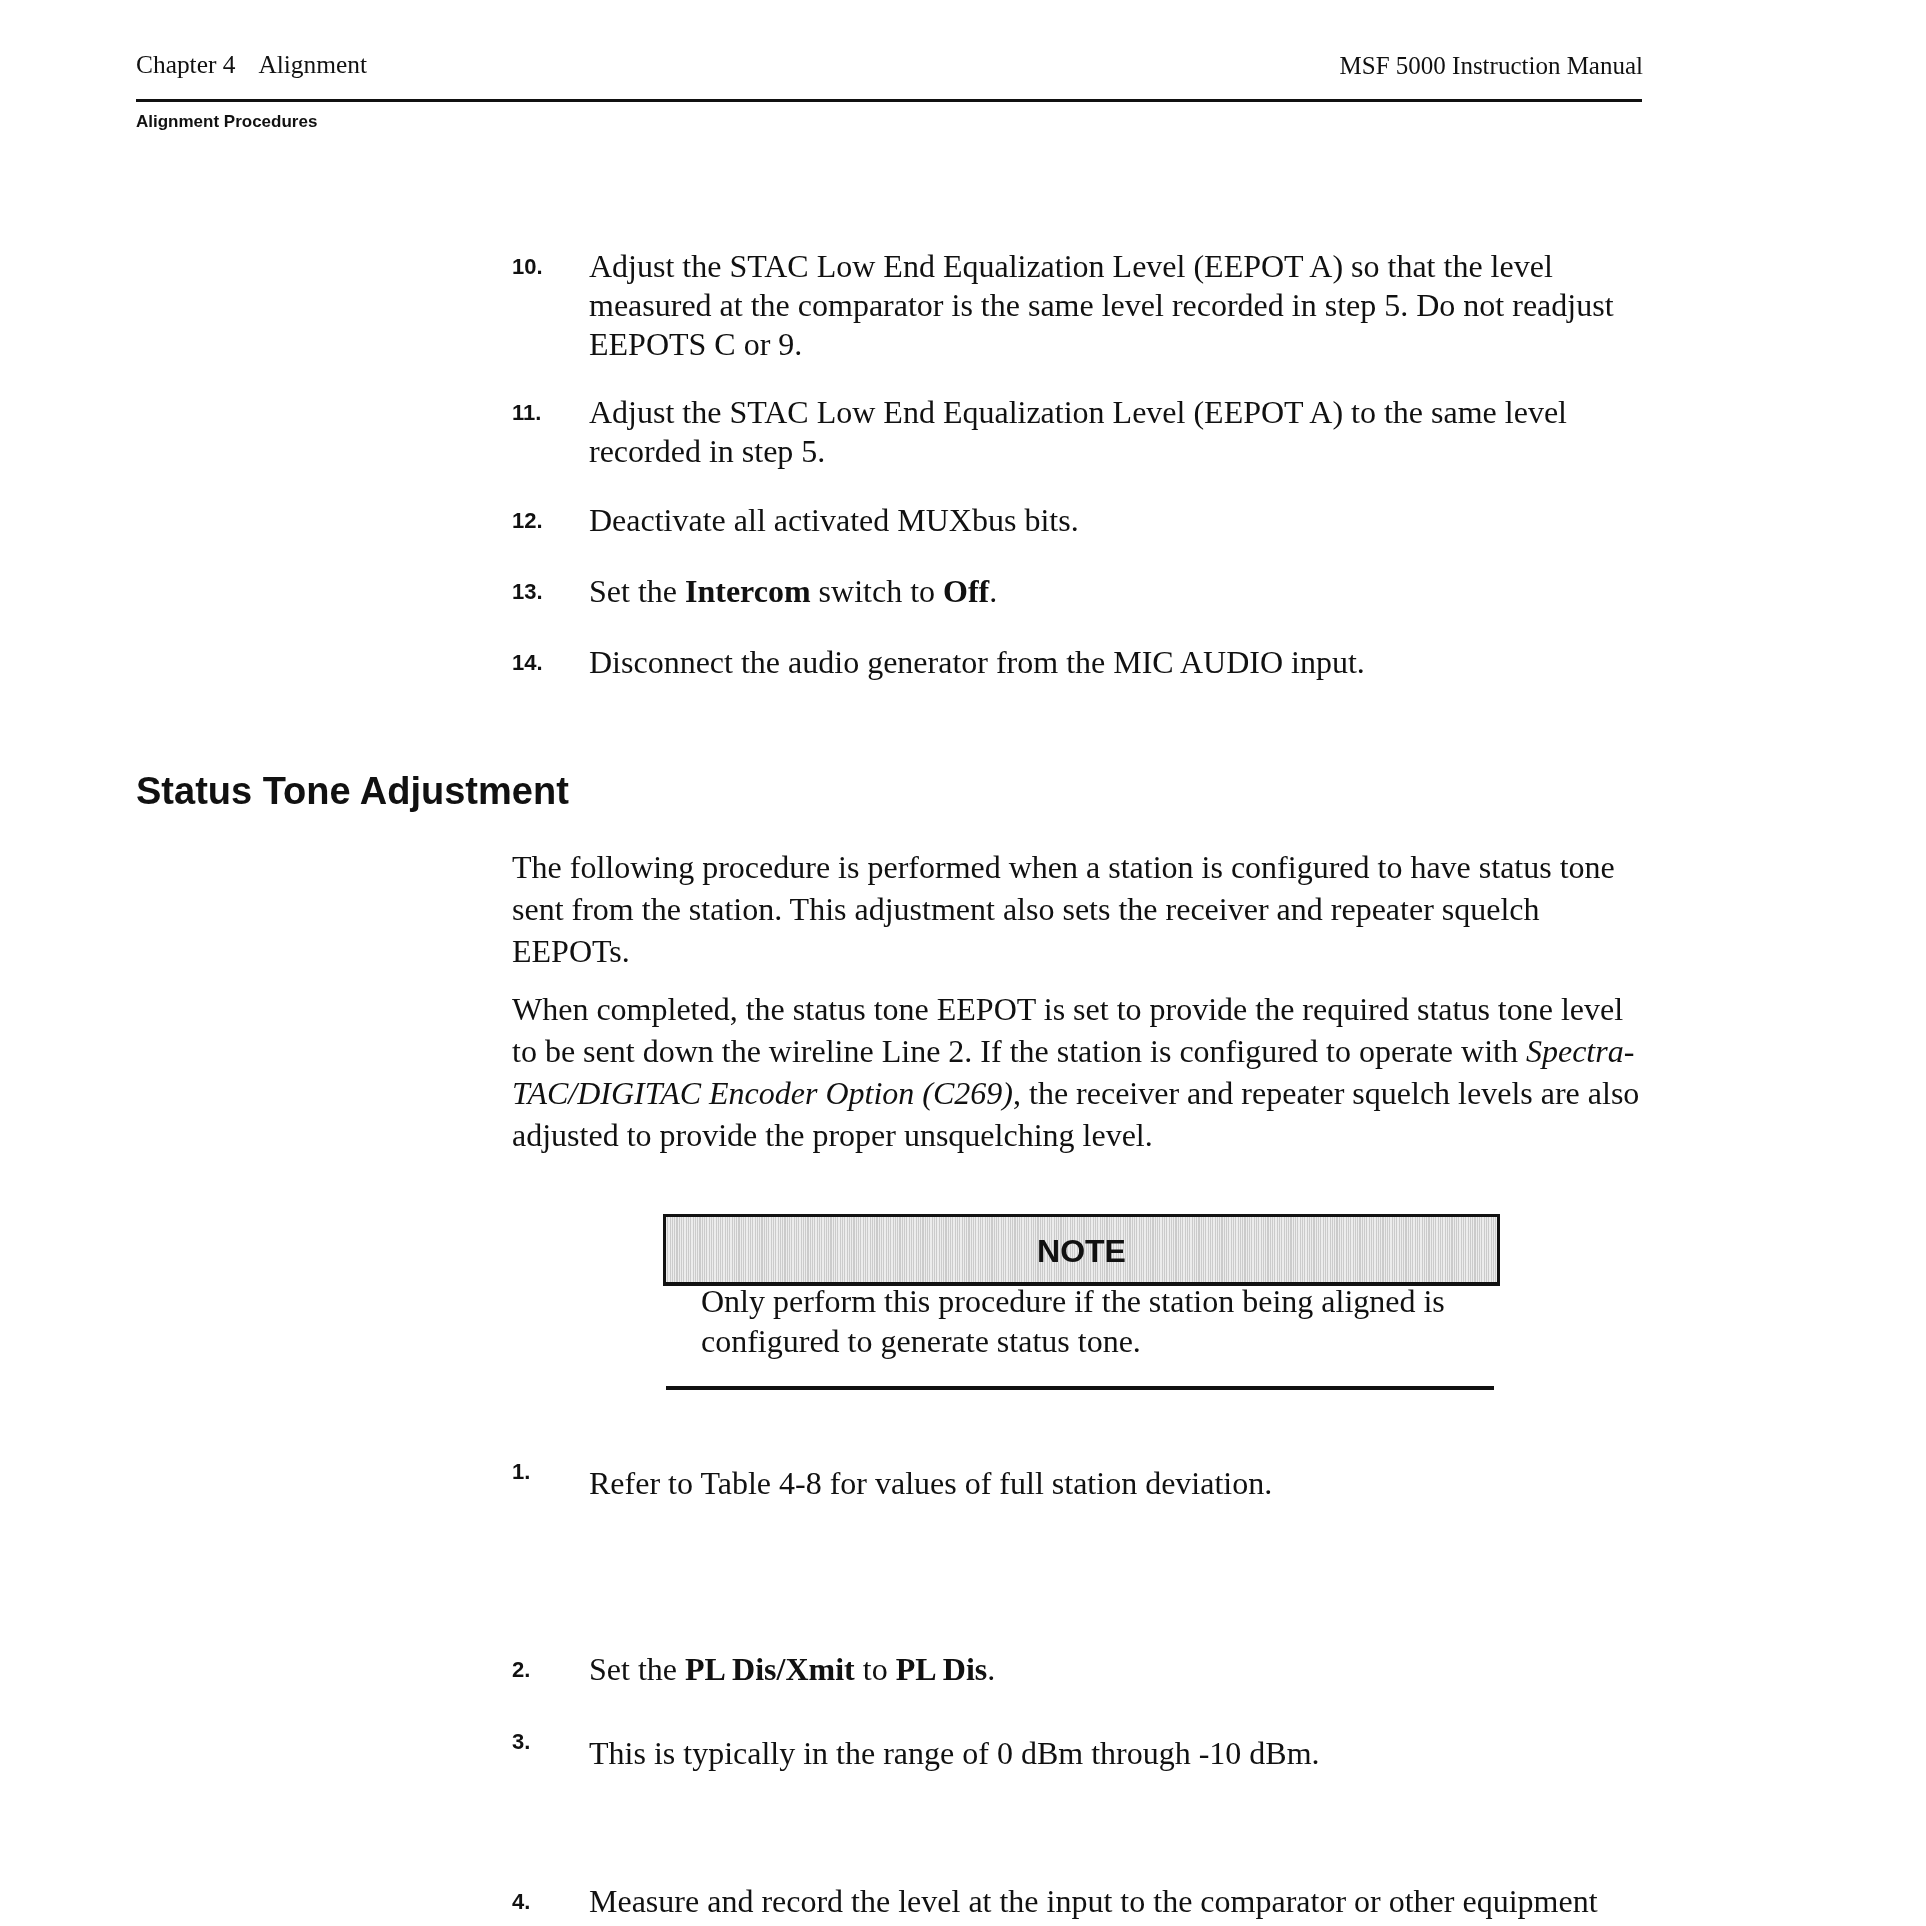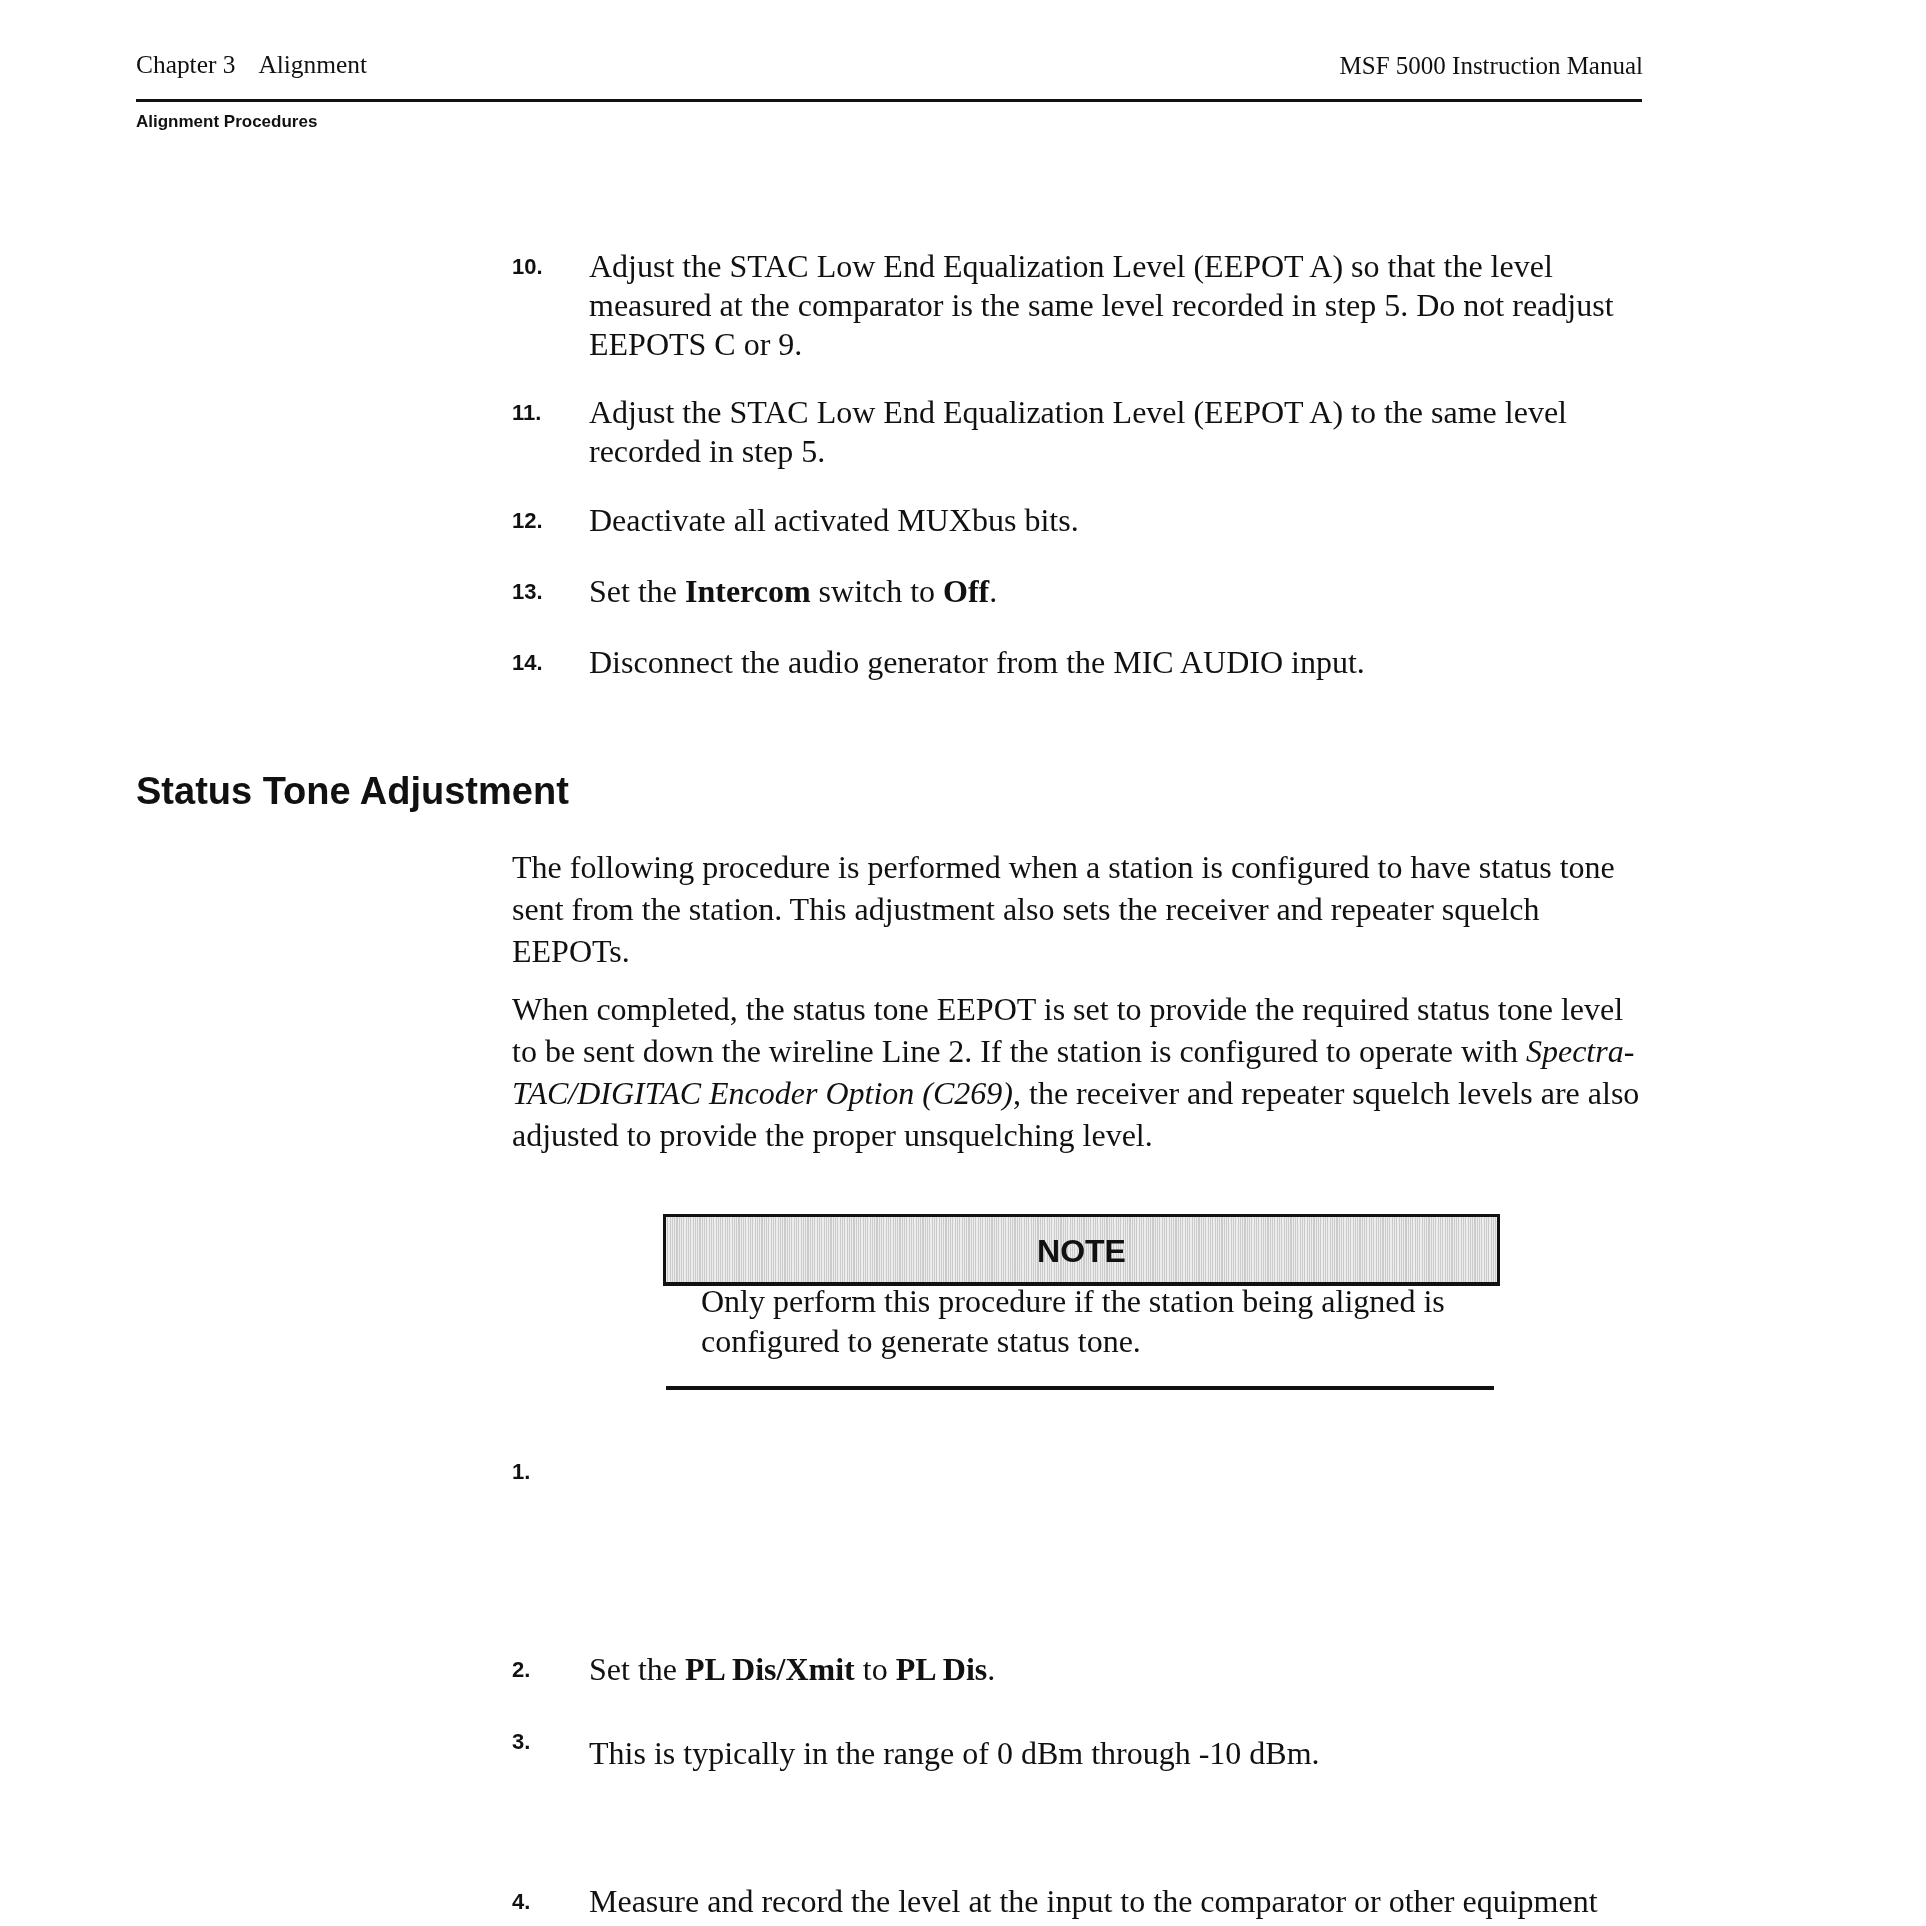--- a/index.html
+++ b/index.html
@@ -27,21 +27,21 @@
     background-image: repeating-linear-gradient(90deg, rgba(255,255,255,0.55) 0px, rgba(255,255,255,0.55) 1.2px, rgba(0,0,0,0.05) 1.2px, rgba(0,0,0,0.05) 2.3px);
   }
   .note-title { position: absolute; left: 0; right: 0; top: 16px; text-align: center; font-size: 32px; font-weight: bold; }
   .note-body { position: absolute; left: 701px; top: 1281px; width: 770px; font-size: 32px; line-height: 40px; }
   .note-rule { position: absolute; left: 666px; top: 1386px; width: 828px; height: 3.9px; background: #111; }
 </style>
 </head>
 <body>
 
 <div class="hdr-left serif">
-  <span>Chapter 3</span><span class="gap"></span><span>Alignment</span>
+  <span>Chapter 4</span><span class="gap"></span><span>Alignment</span>
 </div>
 <div class="hdr-right serif">MSF 5000 Instruction Manual</div>
 <div class="hdr-rule"></div>
 <div class="section-label sans">Alignment Procedures</div>
 
 <div class="step serif" style="top:247px;">
   <span class="num">10.</span>
   <div class="txt">Adjust the STAC Low End Equalization Level (EEPOT A) so that the level measured at the comparator is the same level recorded in step 5. Do not readjust EEPOTS C or 9.</div>
 </div>
 <div class="step serif" style="top:393px;">
@@ -67,20 +67,21 @@
 <div class="para serif" style="top:988px;"><span>When completed, the status tone EEPOT is set to provide the required status tone level to be sent down the wireline Line 2. If the station is configured to operate with </span><i>Spectra-TAC/DIGITAC Encoder Option (C269)</i><span>, the receiver and repeater squelch levels are also adjusted to provide the proper unsquelching level.</span></div>
 
 <div class="note-box">
   <div class="note-title sans">NOTE</div>
 </div>
 <div class="note-body serif">Only perform this procedure if the station being aligned is configured to generate status tone.</div>
 <div class="note-rule"></div>
 
 <div class="step serif" style="top:1452px;">
   <span class="num">1.</span>
+  <div class="sub">Refer to Table 4-8 for values of full station deviation.</div>
 </div>
 <div class="step serif" style="top:1650px;">
   <span class="num">2.</span>
   <div class="txt"><span>Set the </span><b>PL Dis/Xmit</b><span> to </span><b>PL Dis</b><span>.</span></div>
 </div>
 <div class="step serif" style="top:1722px;">
   <span class="num">3.</span>
   <div class="sub">This is typically in the range of 0 dBm through -10 dBm.</div>
 </div>
 <div class="step serif" style="top:1882px;">

